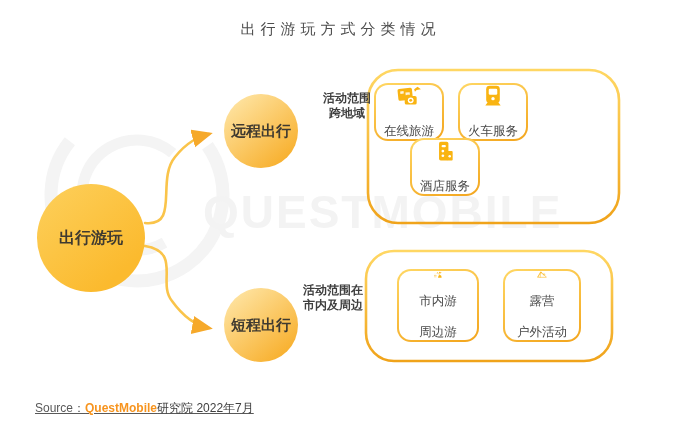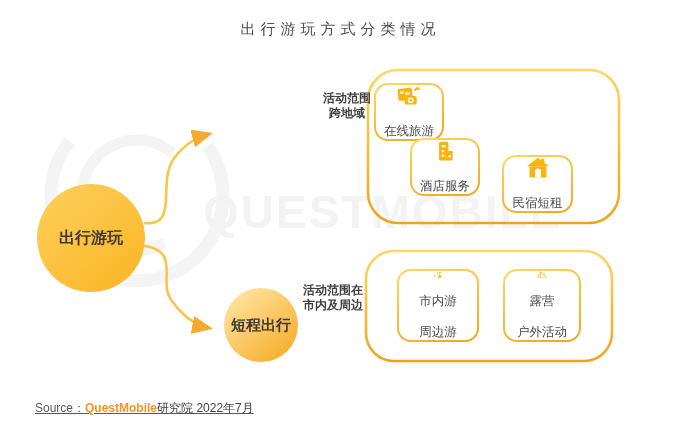--- a/index.html
+++ b/index.html
@@ -92,20 +92,23 @@
     <rect x="366" y="251" width="246" height="110" rx="28" fill="none" stroke="url(#boxStroke)" stroke-width="2.6"></rect>
   </svg>
 
   <div class="layer">
     <div class="title">出行游玩方式分类情况</div>
 
     <div class="circle root">
       <span>出行游玩</span>
     </div>
 
+    <div class="circle branch remote">
+      <span>远程出行</span>
+    </div>
     <div class="circle branch short">
       <span>短程出行</span>
     </div>
 
     <div class="annotation a1">
       <div>活动范围</div>
       <div>跨地域</div>
     </div>
     <div class="annotation a2">
       <div>活动范围在</div>
@@ -119,43 +122,43 @@
         <rect x="7" y="7" width="4" height="3" fill="#fff" opacity="0.85" transform="rotate(-6 12 11)"></rect>
         <rect x="13" y="9" width="5" height="3" fill="#fff" opacity="0.85" transform="rotate(-6 12 11)"></rect>
         <rect x="12" y="13" width="14" height="10" rx="2" fill="#f9b412"></rect>
         <circle cx="19" cy="18" r="3.4" fill="#fff"></circle>
         <circle cx="19" cy="18" r="1.7" fill="#f9b412"></circle>
         <rect x="14" y="11.5" width="4" height="2.5" rx="1" fill="#f9b412"></rect>
       </svg>
       <div class="label">在线旅游</div>
     </div>
 
+    <div class="card c2">
+      <svg width="30" height="27" viewBox="0 0 30 27">
+        <path d="M9,20 h12 l3,4 h-18 z" fill="#f9b412"></path>
+        <rect x="7" y="1" width="16" height="20" rx="4" fill="#f9b412"></rect>
+        <rect x="10" y="4.5" width="10" height="7" rx="1.5" fill="#fff"></rect>
+        <circle cx="15" cy="16" r="2" fill="#fff"></circle>
+      </svg>
+      <div class="label">火车服务</div>
+    </div>
 
 
     <div class="card c4">
       <svg width="28" height="27" viewBox="0 0 28 27">
         <rect x="7" y="2" width="11" height="22" rx="2" fill="#f9b412"></rect>
         <rect x="16" y="13" width="7" height="11" rx="1" fill="#f9b412"></rect>
         <rect x="10" y="6" width="5" height="2.4" rx="1.2" fill="#fff"></rect>
         <circle cx="11.5" cy="13" r="1.6" fill="#fff"></circle>
         <circle cx="11.5" cy="18.5" r="1.6" fill="#fff"></circle>
         <circle cx="19.5" cy="19" r="1.5" fill="#fff"></circle>
       </svg>
       <div class="label">酒店服务</div>
     </div>
 
-    <div class="card c5">
-      <svg width="30" height="27" viewBox="0 0 30 27">
-        <rect x="19" y="2" width="3.4" height="5" fill="#f9b412"></rect>
-        <path d="M15,1 L28,11 L2,11 Z" fill="#f9b412"></path>
-        <rect x="5" y="11" width="20" height="13" rx="1" fill="#f9b412"></rect>
-        <path d="M11.5,24 v-7 a3.5,3.5 0 0 1 7,0 v7 z" fill="#fff"></path>
-      </svg>
-      <div class="label">民宿短租</div>
-    </div>
 
     <div class="card c6">
       <svg width="40" height="30" viewBox="0 0 40 30">
         <circle cx="28" cy="7" r="3.6" fill="#f9b412"></circle>
         <path d="M31,4 q4,-1 5,2 -3,1.5 -5,0 z" fill="#f9b412"></path>
         <path d="M20,29 q0.5,-12 8,-13 q8,1 7.5,13 z" fill="#f9b412"></path>
         <path d="M26,16 L19,9" stroke="#f9b412" stroke-width="2" stroke-linecap="round"></path>
         <circle cx="18" cy="7.5" r="2.6" fill="#f9b412"></circle>
         <circle cx="18" cy="7.5" r="1" fill="#fff"></circle>
         <path d="M6,21 v5 M11,20 v6" stroke="#f9b412" stroke-width="1.6" stroke-linecap="round"></path>

